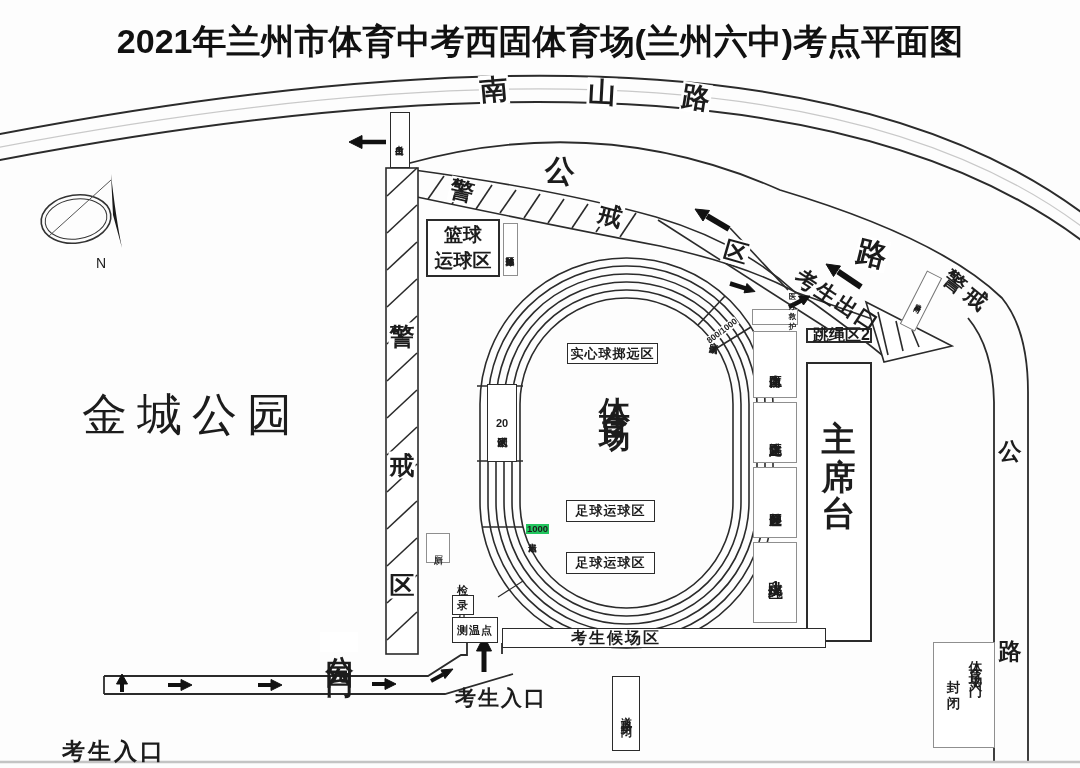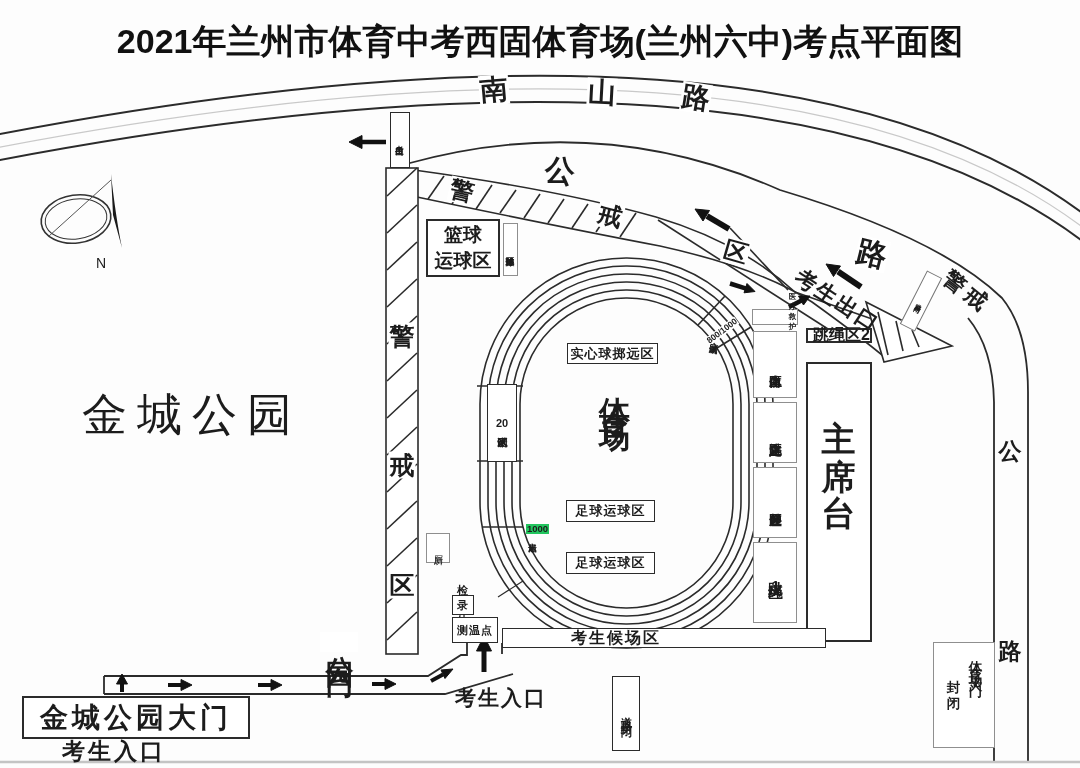--- a/index.html
+++ b/index.html
@@ -261,23 +261,20 @@
   <div class="lbl" style="left:455px;top:687px;font-size:21px;letter-spacing:2px;">考生入口</div>
 
   <div class="abs" style="left:320px;top:632px;display:flex;flex-direction:column;gap:4px;align-items:center;">
     <span class="vert" style="font-size:28px;font-weight:700;letter-spacing:6px;background:#fff;padding:1px 0;">公园门</span>
   </div>
 
   <div class="box thin" style="left:612px;top:676px;width:28px;height:75px;border-width:1.5px;">
     <span class="vert" style="font-size:11.5px;font-weight:700;letter-spacing:3px;">道路封闭</span>
   </div>
 
-  <div class="box" style="left:22px;top:696px;width:228px;height:43px;">
-    <span style="font-size:28px;font-weight:700;letter-spacing:4px;">金城公园大门</span>
-  </div>
   <div class="lbl" style="left:62px;top:740px;font-size:23px;letter-spacing:3px;">考生入口</div>
 
   <div class="abs" style="left:933px;top:642px;width:62px;height:106px;border:1.2px solid #8f8f8f;background:#fff;box-sizing:border-box;display:flex;flex-direction:row;justify-content:center;gap:4px;">
     <span class="vert" style="font-size:13.5px;font-weight:700;letter-spacing:16px;padding-top:26px;">封闭</span>
     <span class="vert" style="font-size:13.5px;font-weight:700;letter-spacing:6px;padding-top:6px;">体育场大门</span>
   </div>
 
 </div>
 
 </body></html>

